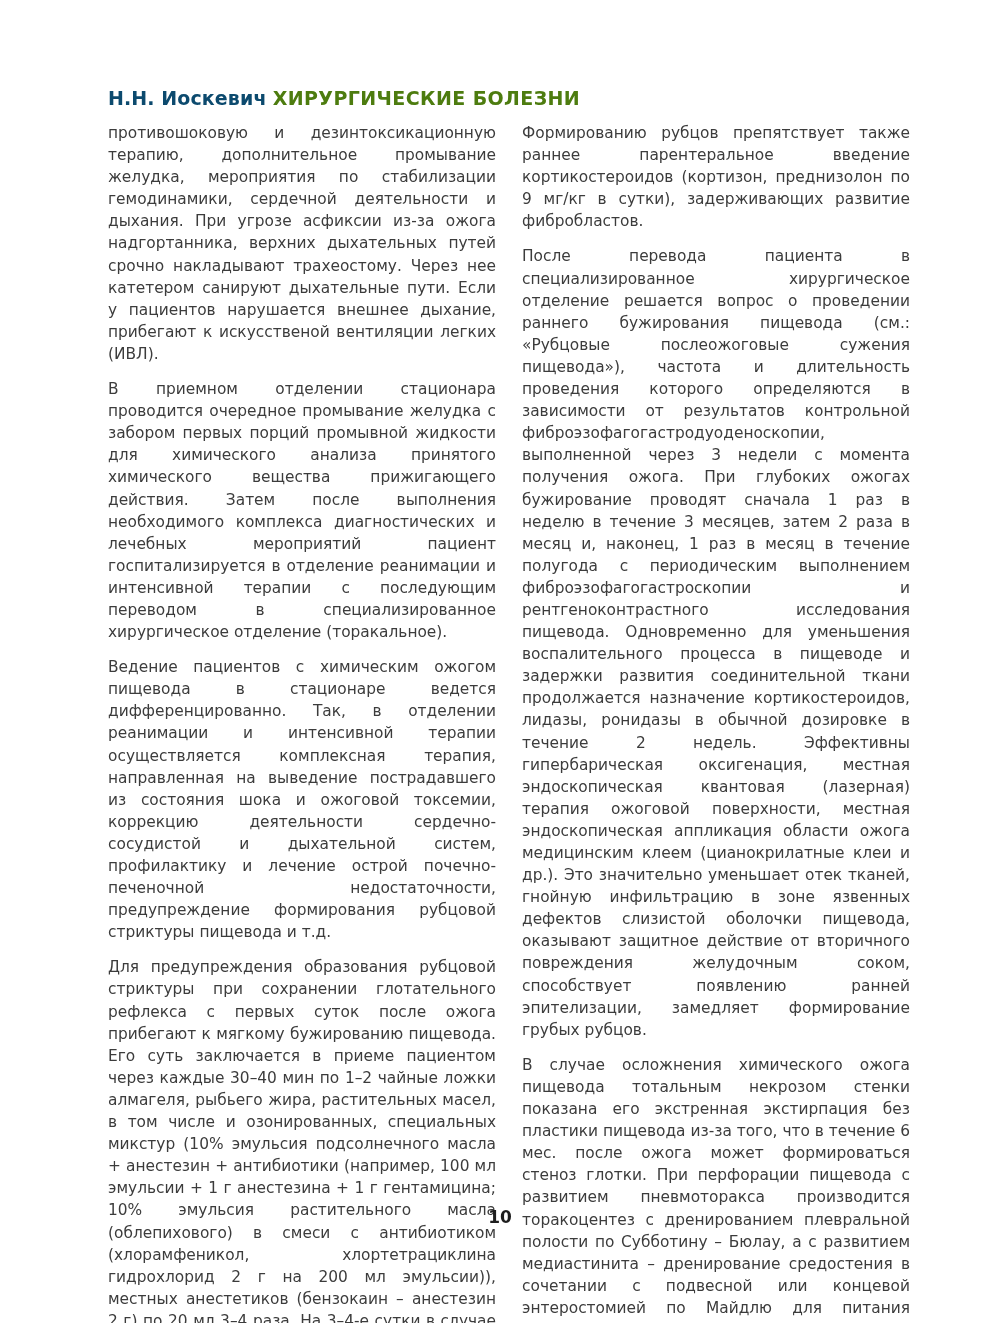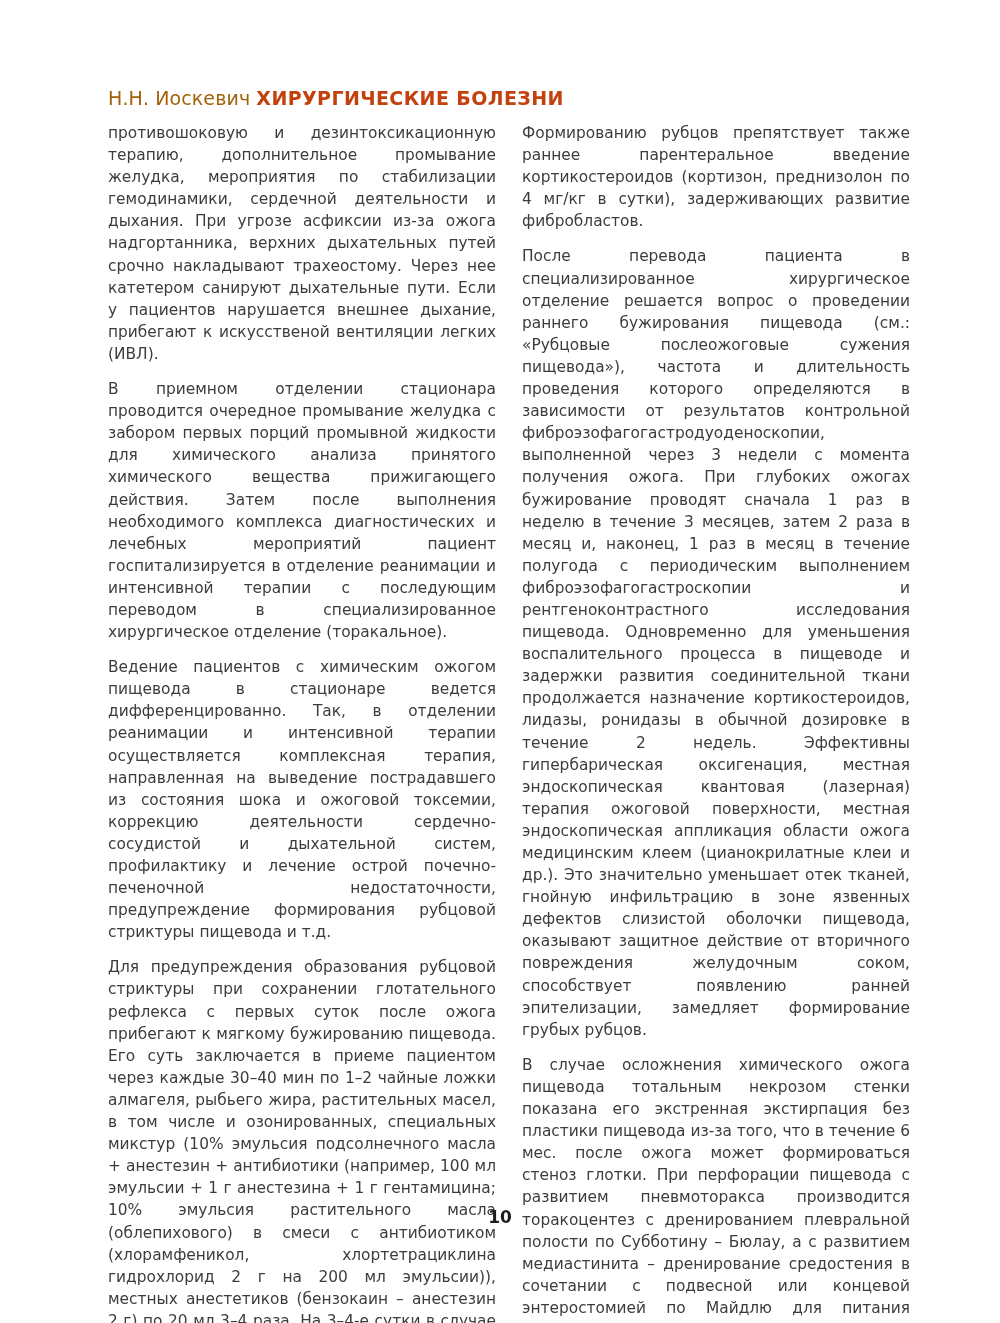--- a/index.html
+++ b/index.html
@@ -6,22 +6,22 @@
     body {
       width: 1000px; height: 1323px; position: relative; overflow: hidden;
       font-family: "DejaVu Sans", sans-serif;
       color: #3a3a3a;
     }
     .running-head {
       position: absolute; left: 108px; top: 86px;
       font-size: 19px; line-height: 24px; color: #8a8a8a; white-space: nowrap;
       letter-spacing: 0.1px;
     }
-    .running-head .author { font-weight: normal; color: #a16207; }
-    .running-head .title { font-weight: bold; color: #c2410c; letter-spacing: 0.4px; }
+    .running-head .author { font-weight: bold; color: #0c4a6e; }
+    .running-head .title { font-weight: bold; color: #4d7c0f; letter-spacing: 0.4px; }
     .col {
       position: absolute; top: 122px; width: 388px;
       font-size: 15.4px; line-height: 22.1px; text-align: justify;
       color: #3c3c3c;
     }
     .col.left { left: 108px; }
     .col.right { left: 522px; }
     .para { margin: 0 0 13px 0; hyphens: manual; }
     .para .i { }
     .page-number {
@@ -38,18 +38,18 @@
 </div>
 
 <div class="col left">
   <p class="para">противошоковую и дезинтоксикационную терапию, дополнительное промывание желудка, мероприятия по стабилизации гемодинамики, сердечной деятельности и дыхания. При угрозе асфиксии из-за ожога надгортанника, верхних дыхательных путей срочно накладывают трахеостому. Через нее катетером санируют дыхательные пути. Если у пациентов нарушается внешнее дыхание, прибегают к искусственой вентиляции легких (ИВЛ).</p>
   <p class="para">В приемном отделении стационара проводится очередное промывание желудка с забором первых порций промывной жидкости для химического анализа принятого химического вещества прижигающего действия. Затем после выполнения необходимого комплекса диагностических и лечебных мероприятий пациент госпитализируется в отделение реанимации и интенсивной терапии с последующим переводом в специализированное хирургическое отделение (торакальное).</p>
   <p class="para">Ведение пациентов с химическим ожогом пищевода в стационаре ведется дифференцированно. Так, в отделении реанимации и интенсивной терапии осуществляется комплексная терапия, направленная на выведение пострадавшего из состояния шока и ожоговой токсемии, коррекцию деятельности сердечно-сосудистой и дыхательной систем, профилактику и лечение острой почечно-печеночной недостаточности, предупреждение формирования рубцовой стриктуры пищевода и т.д.</p>
   <p class="para"><span>Для предупреждения образования рубцовой стриктуры при сохранении глотательного рефлекса с первых суток после ожога прибегают к </span><span class="i">мягкому бужированию пищевода</span><span>. Его суть заключается в приеме пациентом через каждые 30–40 мин по 1–2 чайные ложки алмагеля, рыбьего жира, растительных масел, в том числе и озонированных, специальных микстур (10% эмульсия подсолнечного масла + анестезин + антибиотики (например, 100 мл эмульсии + 1 г анестезина + 1 г гентамицина; 10% эмульсия растительного масла (облепихового) в смеси с антибиотиком (хлорамфеникол, хлортетрациклина гидрохлорид 2 г на 200 мл эмульсии)), местных анестетиков (бензокаин – анестезин 2 г) по 20 мл 3–4 раза. На 3–4-е сутки в случае отсутствия осложнений разрешается прием охлажденной, хорошо измельченной пищи.</span></p>
 </div>
 
 <div class="col right">
-  <p class="para">Формированию рубцов препятствует также раннее парентеральное введение кортикостероидов (кортизон, преднизолон по 4 мг/кг в сутки), задерживающих развитие фибробластов.</p>
+  <p class="para">Формированию рубцов препятствует также раннее парентеральное введение кортикостероидов (кортизон, преднизолон по 9 мг/кг в сутки), задерживающих развитие фибробластов.</p>
   <p class="para"><span>После перевода пациента в специализированное хирургическое отделение решается вопрос о проведении </span><span class="i">раннего бужирования пищевода</span><span> (см.: «Рубцовые послеожоговые сужения пищевода»), частота и длительность проведения которого определяются в зависимости от результатов контрольной фиброэзофагогастродуоденоскопии, выполненной через 3 недели с момента получения ожога. При глубоких ожогах бужирование проводят сначала 1 раз в неделю в течение 3 месяцев, затем 2 раза в месяц и, наконец, 1 раз в месяц в течение полугода с периодическим выполнением фиброэзофагогастроскопии и рентгеноконтрастного исследования пищевода. Одновременно для уменьшения воспалительного процесса в пищеводе и задержки развития соединительной ткани продолжается назначение кортикостероидов, лидазы, ронидазы в обычной дозировке в течение 2 недель. Эффективны гипербарическая оксигенация, местная эндоскопическая квантовая (лазерная) терапия ожоговой поверхности, местная эндоскопическая аппликация области ожога медицинским клеем (цианокрилатные клеи и др.). Это значительно уменьшает отек тканей, гнойную инфильтрацию в зоне язвенных дефектов слизистой оболочки пищевода, оказывают защитное действие от вторичного повреждения желудочным соком, способствует появлению ранней эпителизации, замедляет формирование грубых рубцов.</span></p>
   <p class="para">В случае осложнения химического ожога пищевода тотальным некрозом стенки показана его экстренная экстирпация без пластики пищевода из-за того, что в течение 6 мес. после ожога может формироваться стеноз глотки. При перфорации пищевода с развитием пневмоторакса производится торакоцентез с дренированием плевральной полости по Субботину – Бюлау, а с развитием медиастинита – дренирование средостения в сочетании с подвесной или концевой энтеростомией по Майдлю для питания пациента. При пищеводном кровотечении назначается комплексное медикаментозное лечение. В случае кровотечения из мелких эрози-</p>
 </div>
 
 <div class="page-number">10</div>
 
 </body></html>

